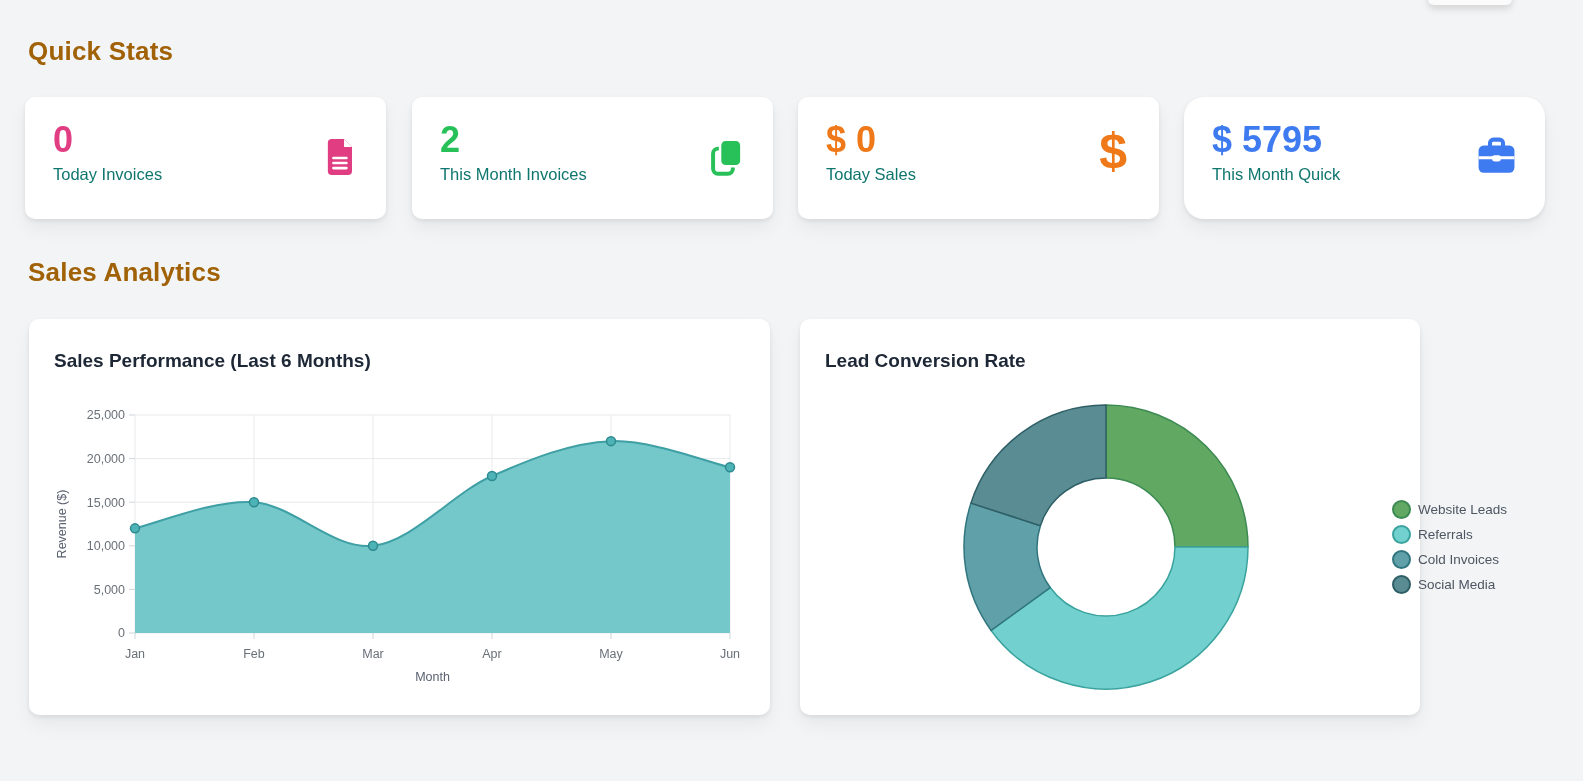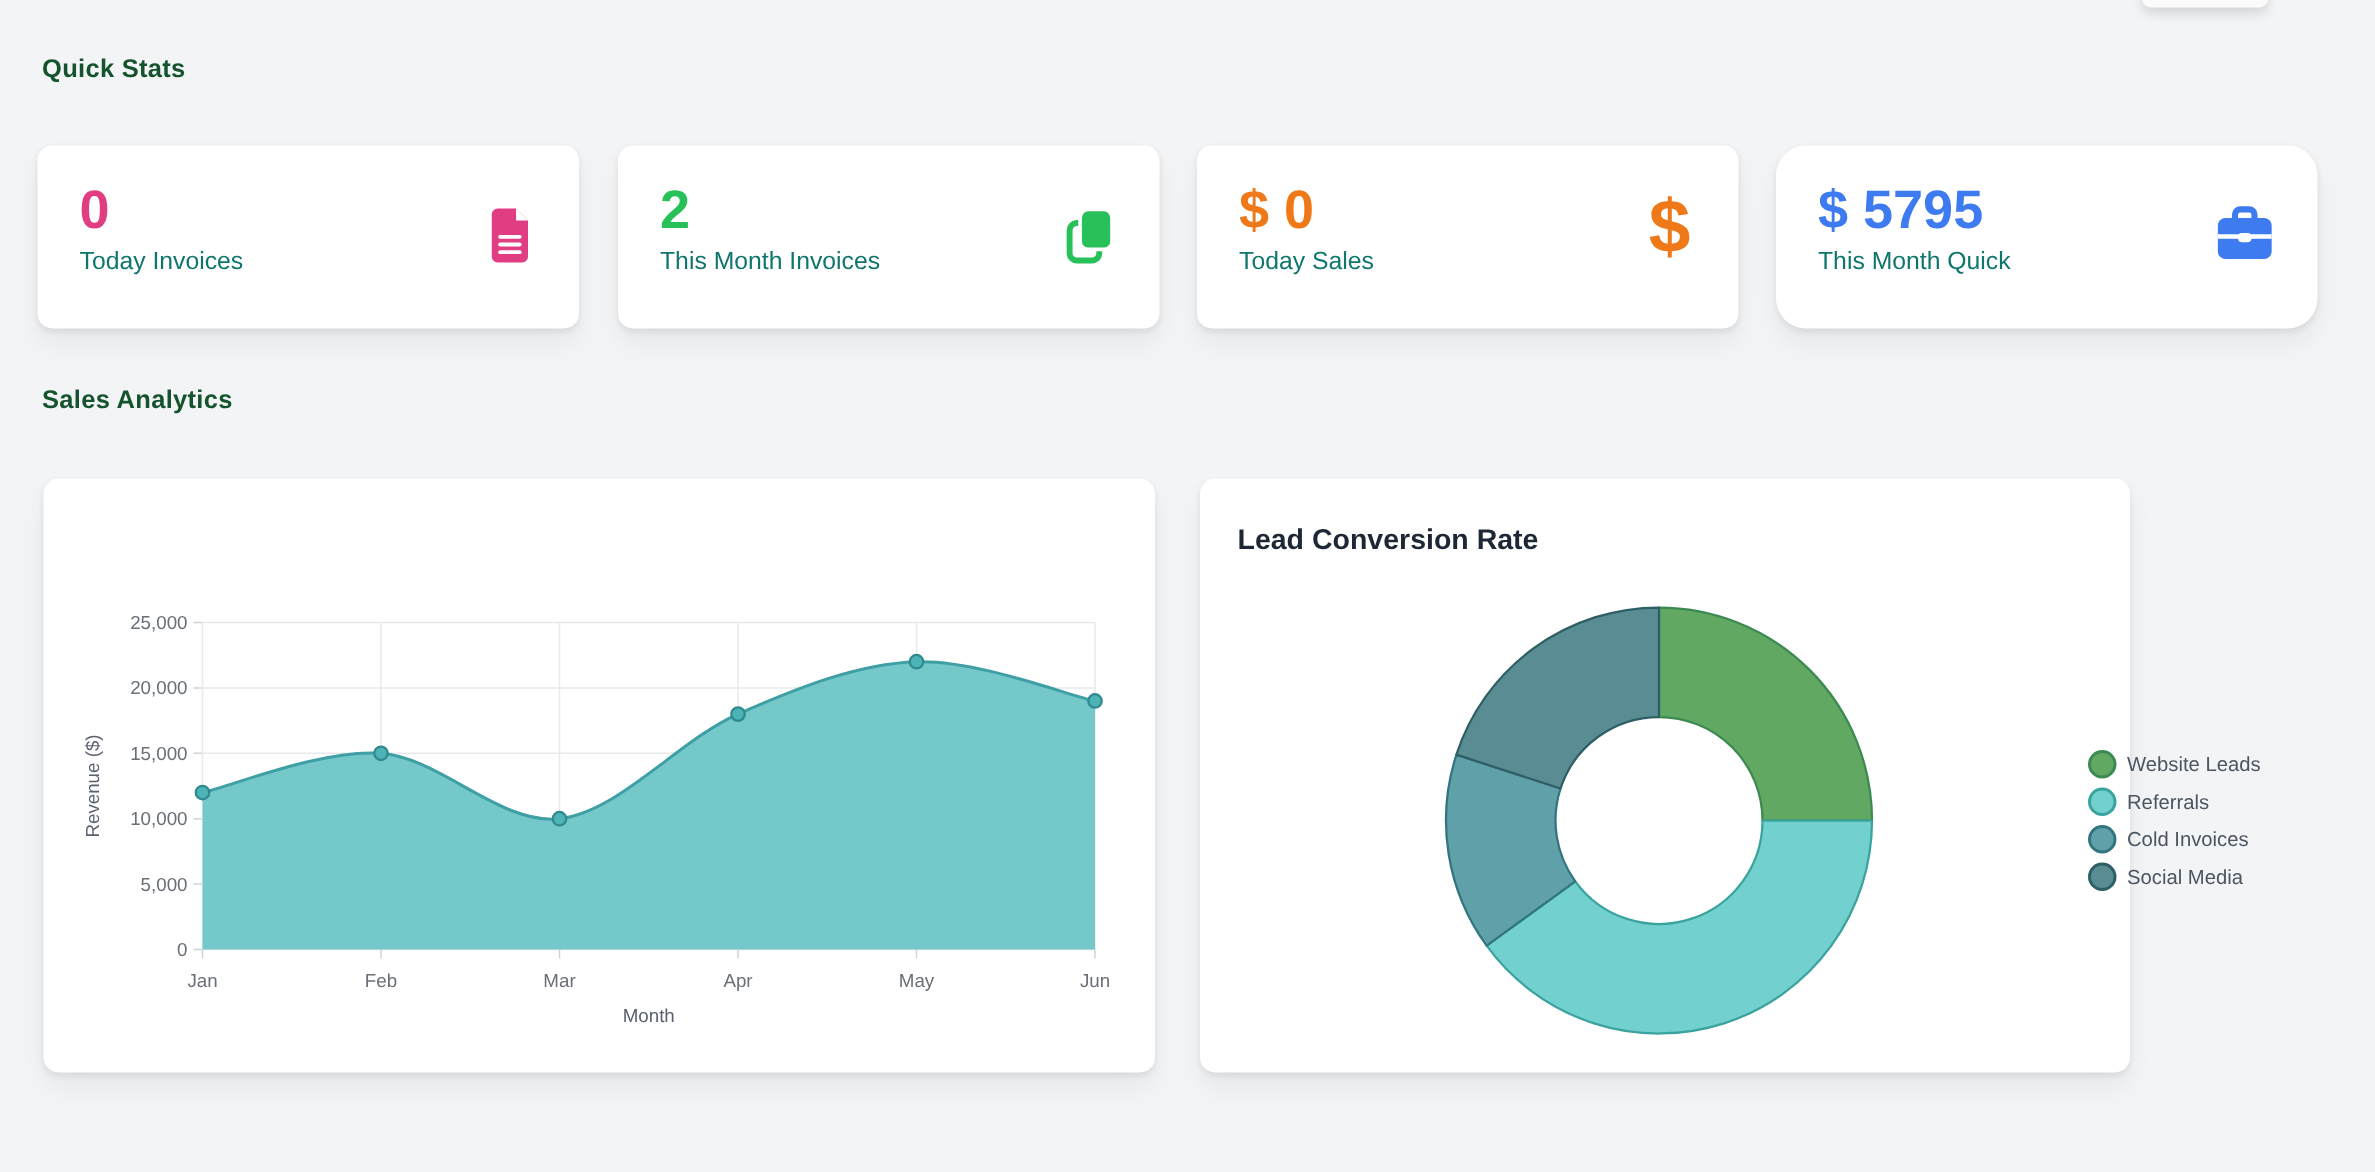--- a/index.html
+++ b/index.html
@@ -3,21 +3,21 @@
 <meta charset="utf-8">
 <style>
   html,body{margin:0;padding:0;}
   body{
     width:1583px;height:781px;position:relative;overflow:hidden;
     background:#f3f4f5;
     font-family:"Liberation Sans", sans-serif;
   }
   .section-title{
     position:absolute;left:28px;margin:0;
-    font-size:17px;font-weight:800;color:#14532d;letter-spacing:.2px;
+    font-size:26px;font-weight:800;color:#a16207;letter-spacing:.2px;
   }
   #quick-stats-title{top:36px;}
   #sales-analytics-title{top:257px;}
 
   
   .partial-btn{
     position:absolute;left:1428px;top:-17px;width:84px;height:22px;
     background:#fbfbfc;border-radius:6px;
     box-shadow:0 4px 7px rgba(0,0,0,.13);
   }
@@ -106,20 +106,21 @@
       <rect x="1.5" y="4.8" width="21" height="16" rx="3" fill="#3e7bf0"></rect>
       <line x1="1.5" y1="12" x2="22.5" y2="12" stroke="#ffffff" stroke-width="1.8"></line>
       <rect x="9.4" y="10.6" width="5.2" height="3.6" rx="1.4" fill="#ffffff"></rect>
     </svg>
   </span>
 </div>
 
 <h2 class="section-title" id="sales-analytics-title">Sales Analytics</h2>
 
 <div class="chart-card" id="sales-chart-card">
+  <h3 class="chart-title">Sales Performance (Last 6 Months)</h3>
   <svg id="area-svg" class="chart-svg" width="741" height="396" viewBox="0 0 741 396">
       <line x1="106" y1="314" x2="701" y2="314" stroke="#e7e9eb" stroke-width="1"></line>
       <line x1="100" y1="314" x2="106" y2="314" stroke="#cfd4da" stroke-width="1"></line>
       <text x="96" y="318.3" text-anchor="end" font-size="12.5" fill="#6a7078">0</text>
       <line x1="106" y1="270.4" x2="701" y2="270.4" stroke="#e7e9eb" stroke-width="1"></line>
       <line x1="100" y1="270.4" x2="106" y2="270.4" stroke="#cfd4da" stroke-width="1"></line>
       <text x="96" y="274.7" text-anchor="end" font-size="12.5" fill="#6a7078">5,000</text>
       <line x1="106" y1="226.8" x2="701" y2="226.8" stroke="#e7e9eb" stroke-width="1"></line>
       <line x1="100" y1="226.8" x2="106" y2="226.8" stroke="#cfd4da" stroke-width="1"></line>
       <text x="96" y="231.10000000000002" text-anchor="end" font-size="12.5" fill="#6a7078">10,000</text>

